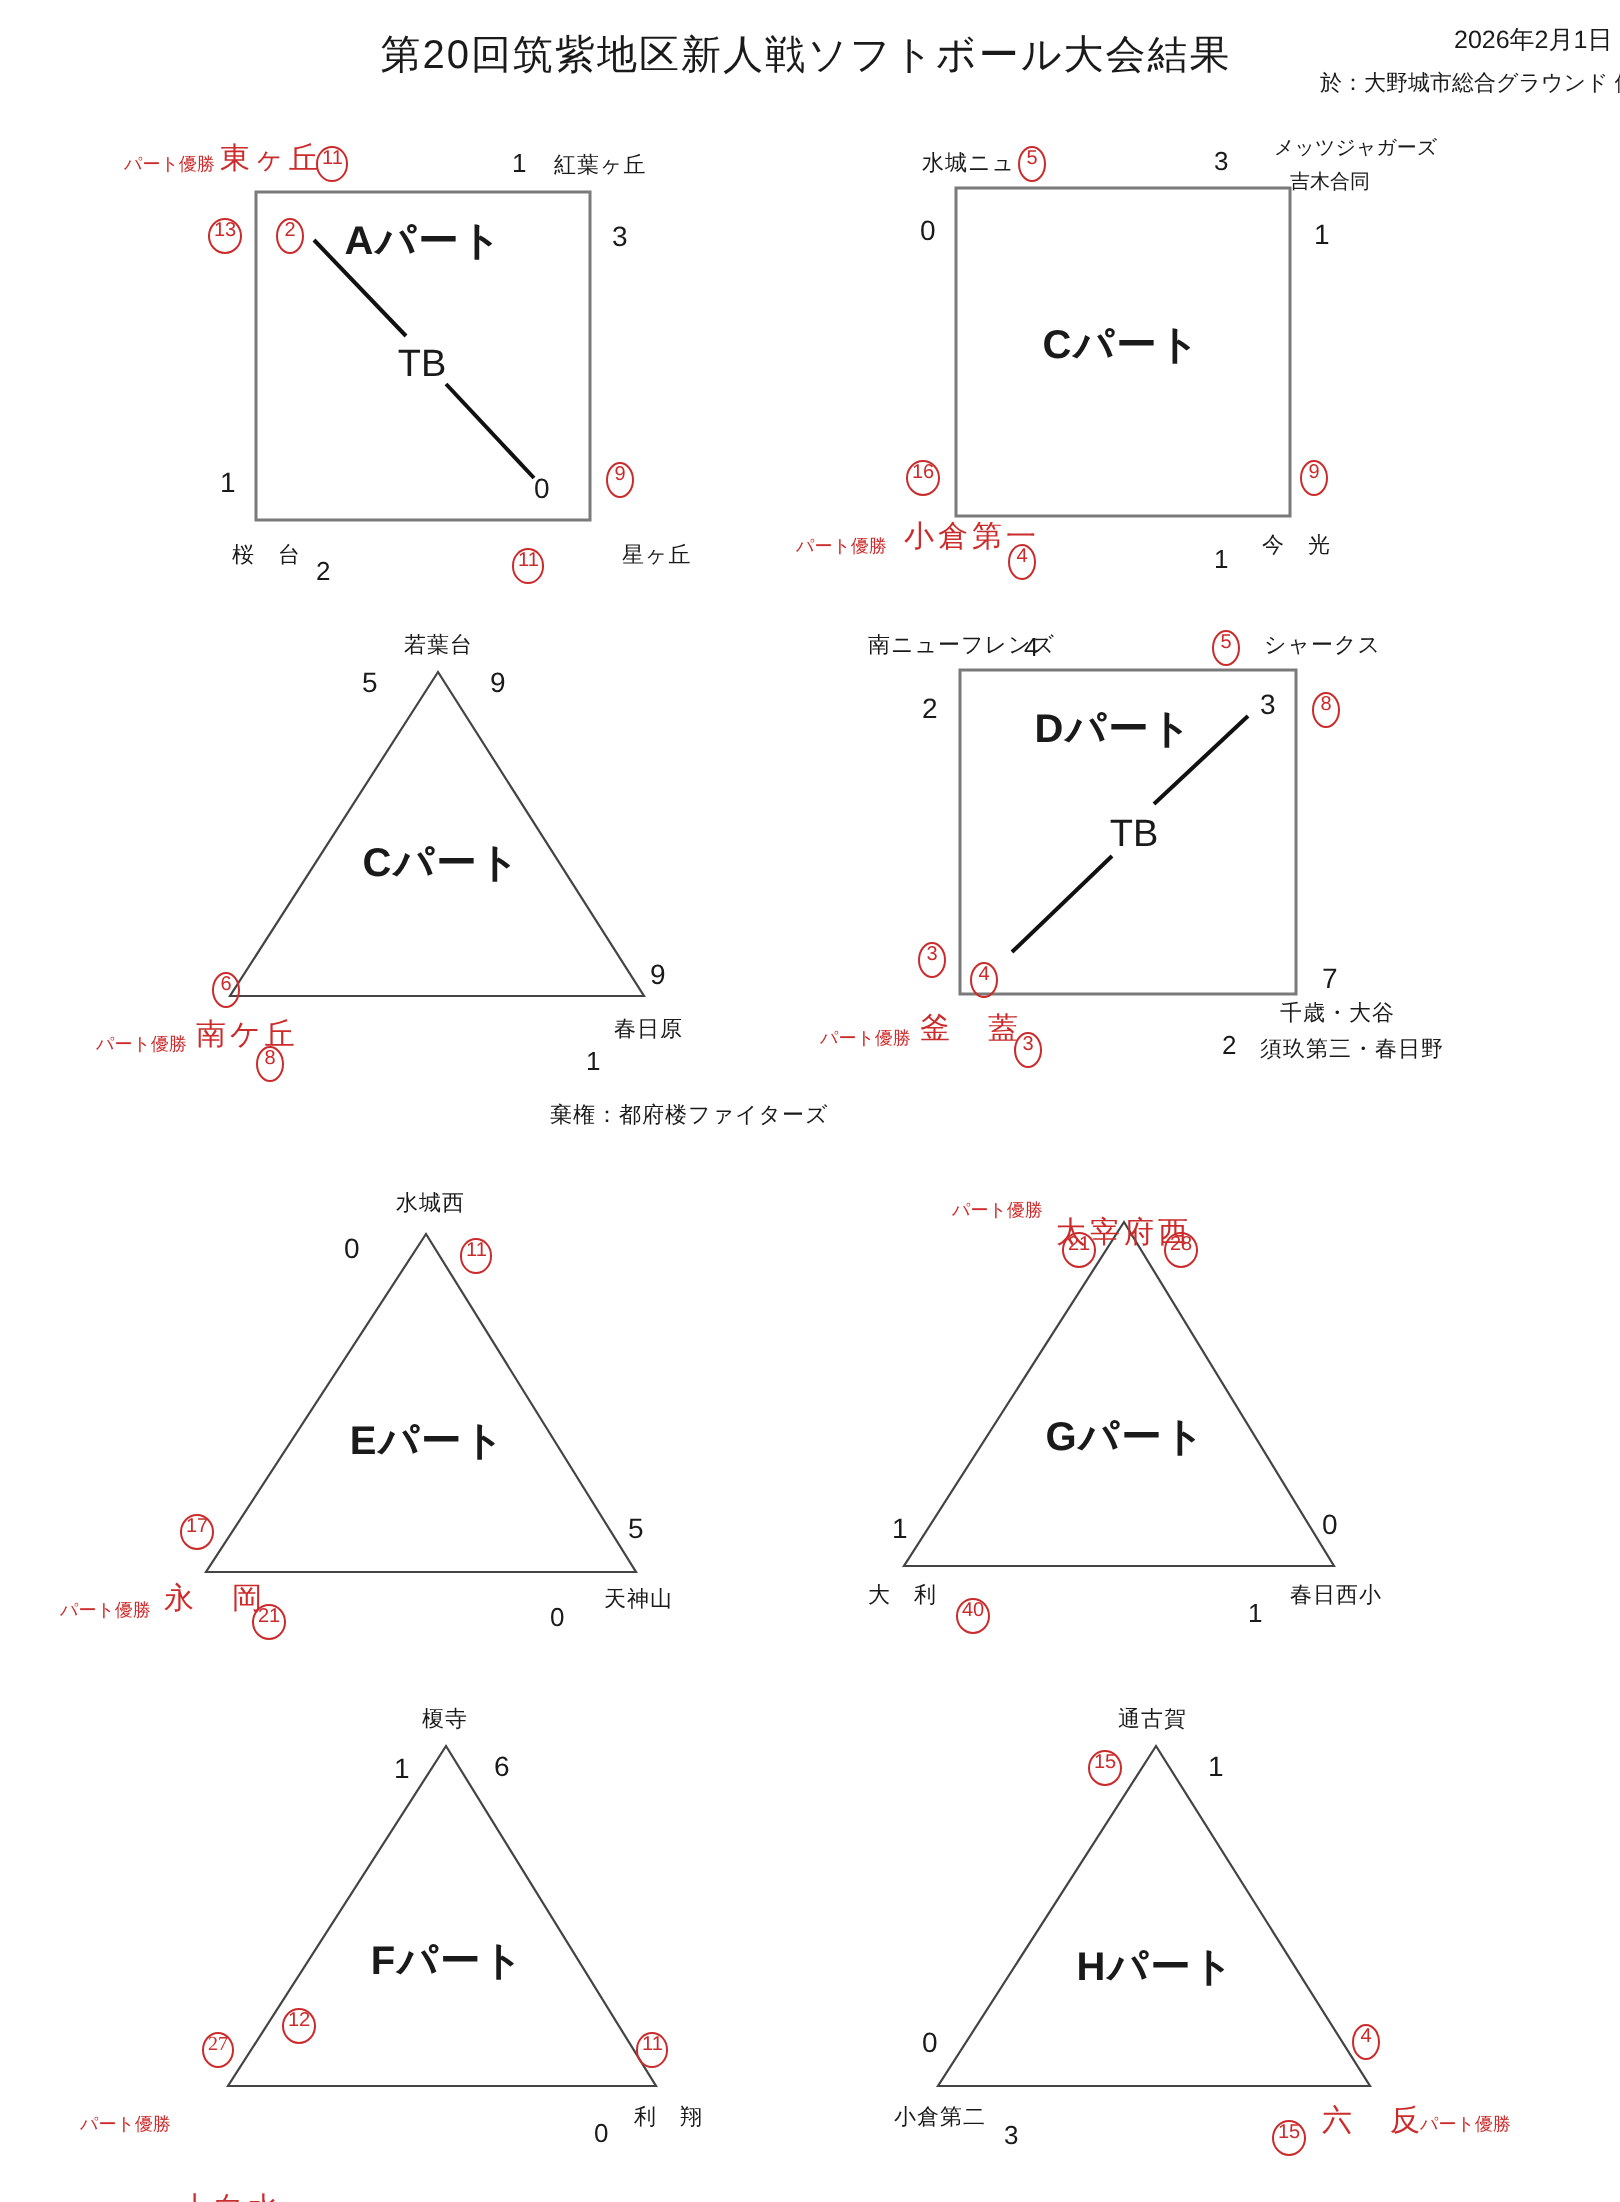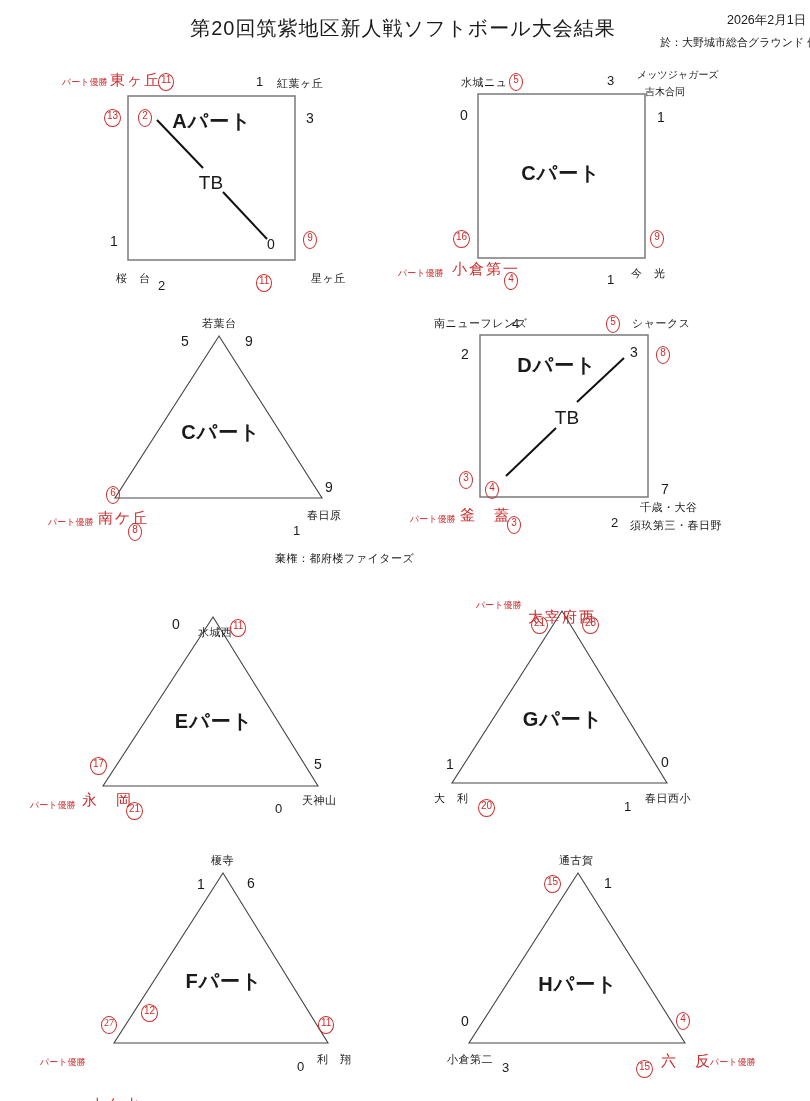--- a/index.html
+++ b/index.html
@@ -129,42 +129,42 @@
     <span class="lbl winner-label" style="left:410px; top:514px;">パート優勝</span>
     <span class="lbl winner-name" style="left:460px; top:506px;">釜　蓋</span>
     <span class="circle" style="left:507px; top:516px;">3</span>
     <span class="lbl score" style="left:661px; top:481px;">7</span>
     <span class="lbl team" style="left:640px; top:501px;">千歳・大谷</span>
     <span class="lbl score-sm" style="left:611px; top:516px;">2</span>
     <span class="lbl team" style="left:630px; top:519px;">須玖第三・春日野</span>
   </section>
 
   <section>
-    <span class="lbl team" style="left:198px; top:596px;margin-top:30px;">水城西</span>
+    <span class="lbl team" style="left:198px; top:596px;">水城西</span>
     <span class="lbl score" style="left:172px; top:616px;">0</span>
     <span class="circle" style="left:230px; top:619px;">11</span>
     <span class="lbl part-title" style="left:214px; top:710px;">Eパート</span>
     <span class="circle" style="left:90px; top:757px;">17</span>
     <span class="lbl winner-label" style="left:30px; top:800px;">パート優勝</span>
     <span class="lbl winner-name" style="left:82px; top:791px;">永　岡</span>
     <span class="circle" style="left:126px; top:802px;">21</span>
     <span class="lbl score" style="left:314px; top:756px;">5</span>
     <span class="lbl team" style="left:302px; top:794px;">天神山</span>
     <span class="lbl score-sm" style="left:275px; top:802px;">0</span>
   </section>
 
   <section>
     <span class="lbl winner-label" style="left:476px; top:600px;">パート優勝</span>
     <span class="lbl winner-name" style="left:528px; top:592px;margin-top:16px;">太宰府西</span>
     <span class="circle" style="left:531px; top:616px;">21</span>
     <span class="circle" style="left:582px; top:616px;">28</span>
     <span class="lbl part-title" style="left:563px; top:708px;">Gパート</span>
     <span class="lbl score" style="left:446px; top:756px;">1</span>
     <span class="lbl team" style="left:434px; top:792px;">大　利</span>
-    <span class="circle" style="left:478px; top:799px;">20</span>
+    <span class="circle" style="left:478px; top:799px;">40</span>
     <span class="lbl score" style="left:661px; top:754px;">0</span>
     <span class="lbl team" style="left:645px; top:792px;text-align:right;">春日西小</span>
     <span class="lbl score-sm" style="left:624px; top:800px;">1</span>
   </section>
 
   <section>
     <span class="lbl team" style="left:211px; top:854px;">榎寺</span>
     <span class="lbl score" style="left:197px; top:876px;">1</span>
     <span class="lbl score" style="left:247px; top:875px;">6</span>
     <span class="lbl part-title" style="left:224px; top:970px;">Fパート</span>

